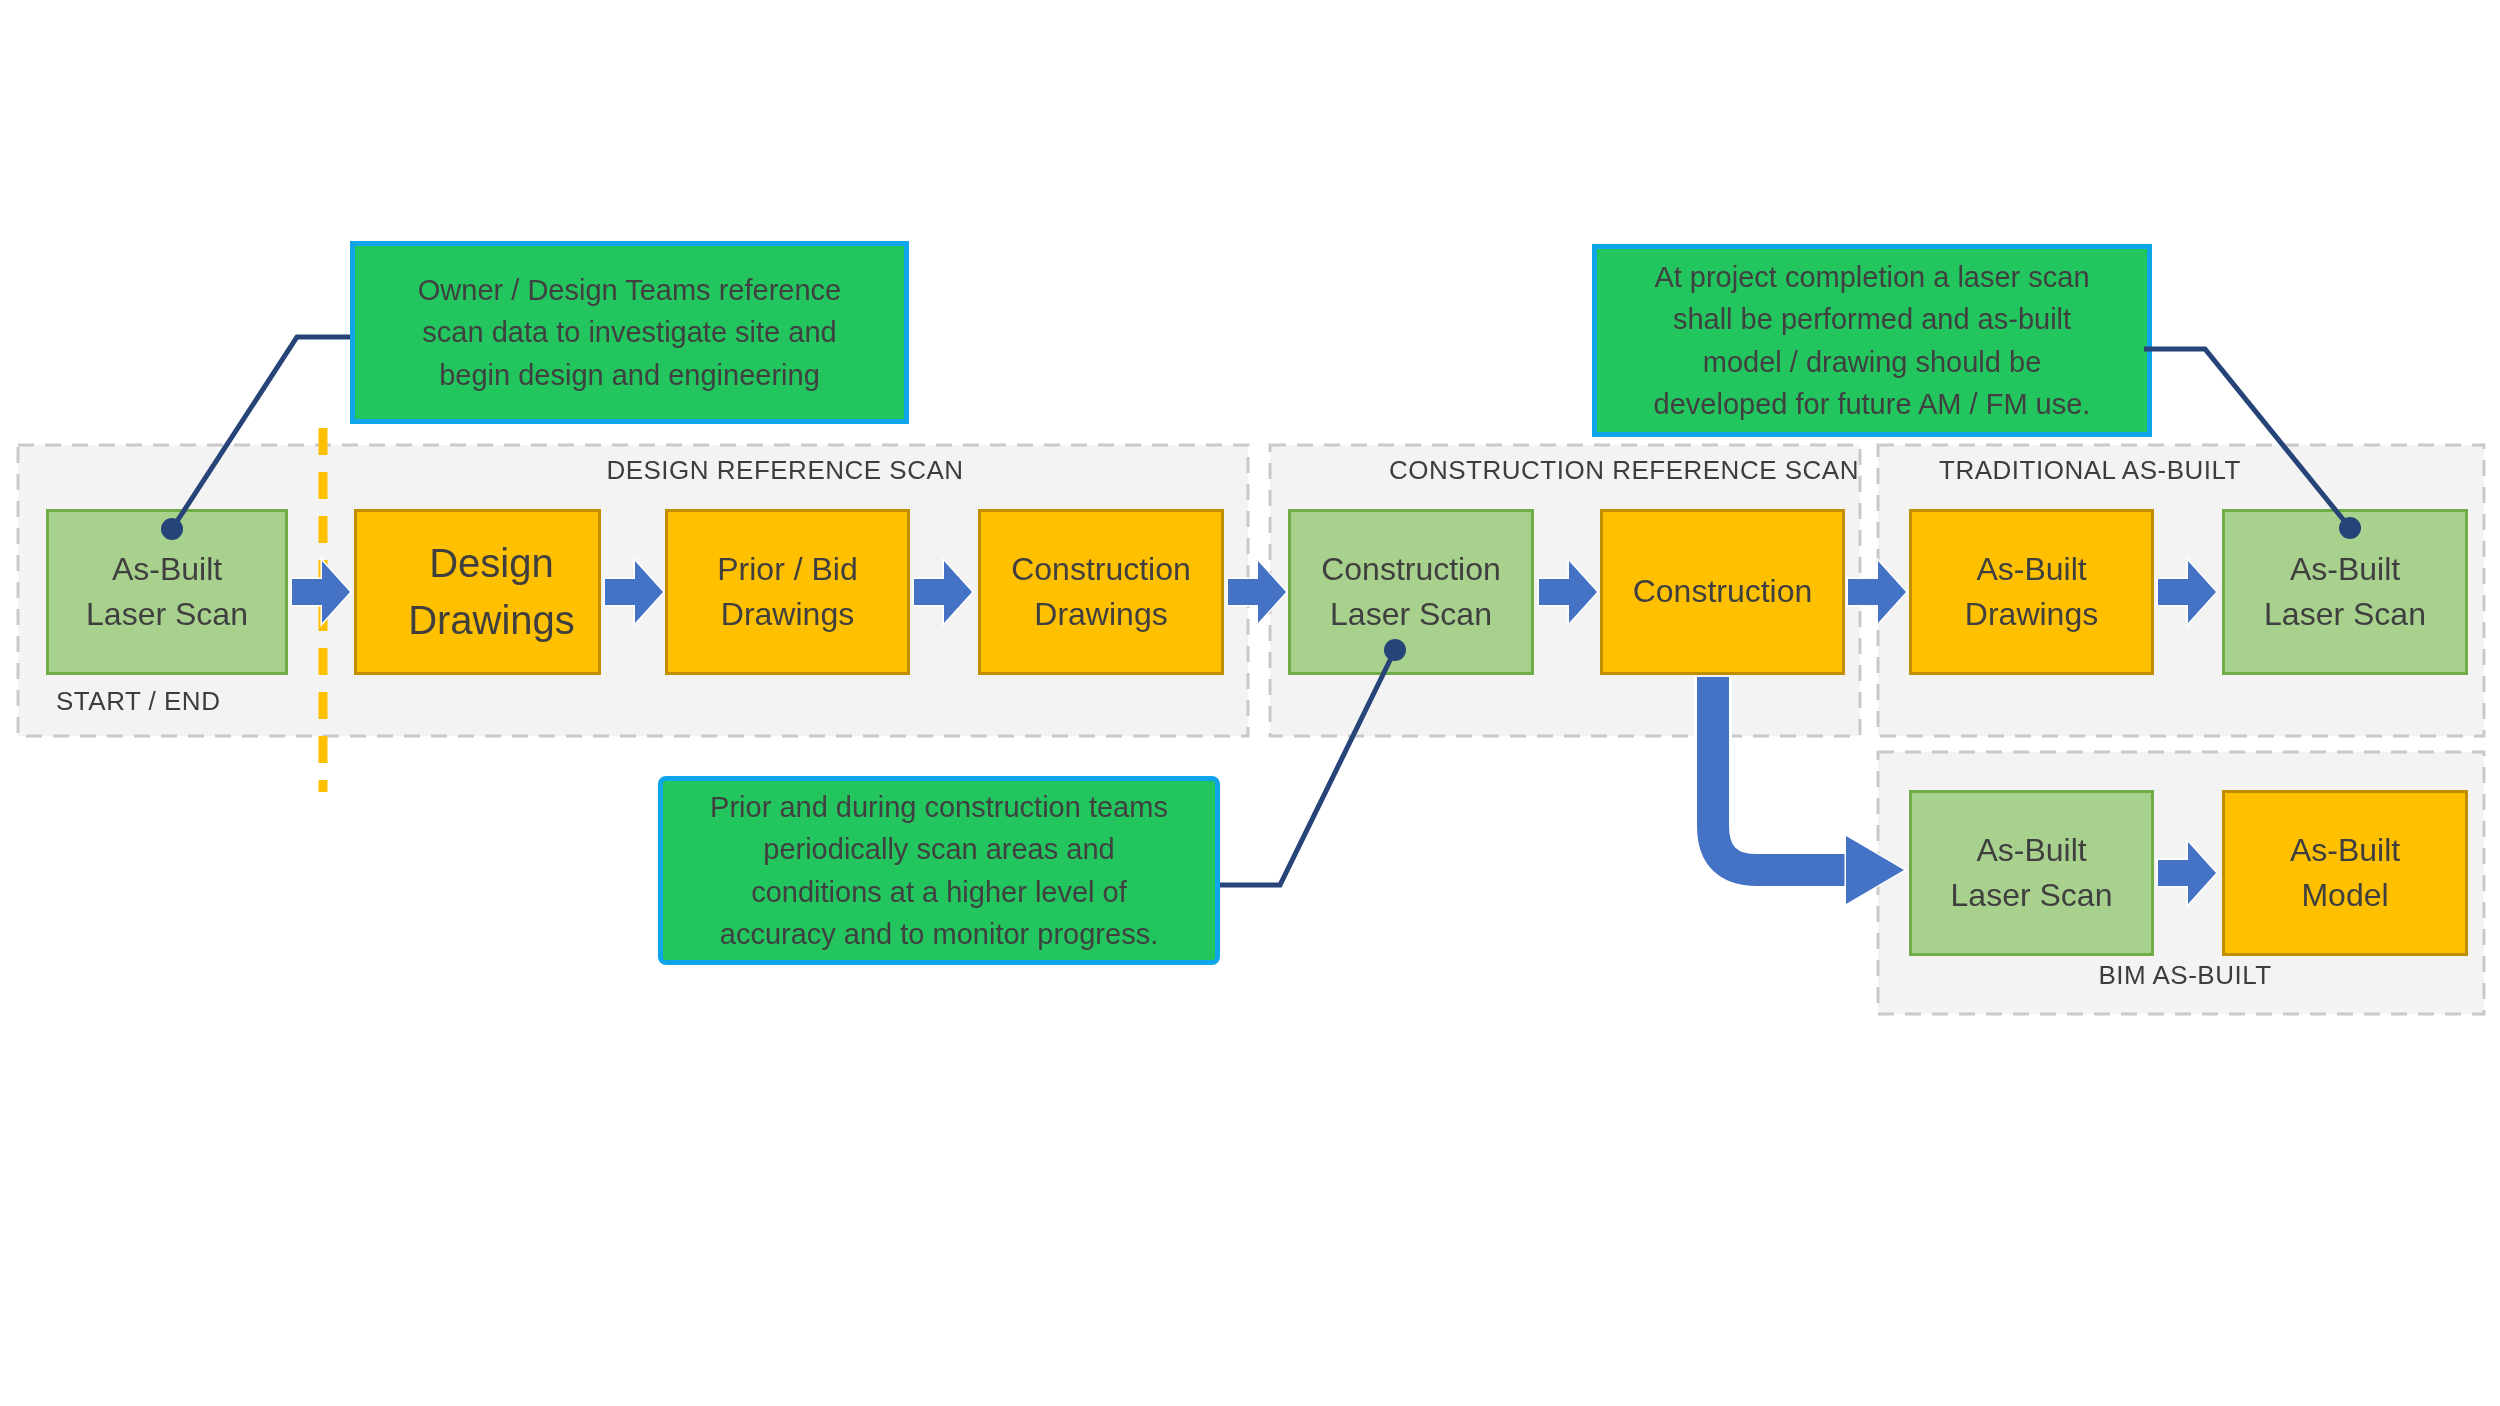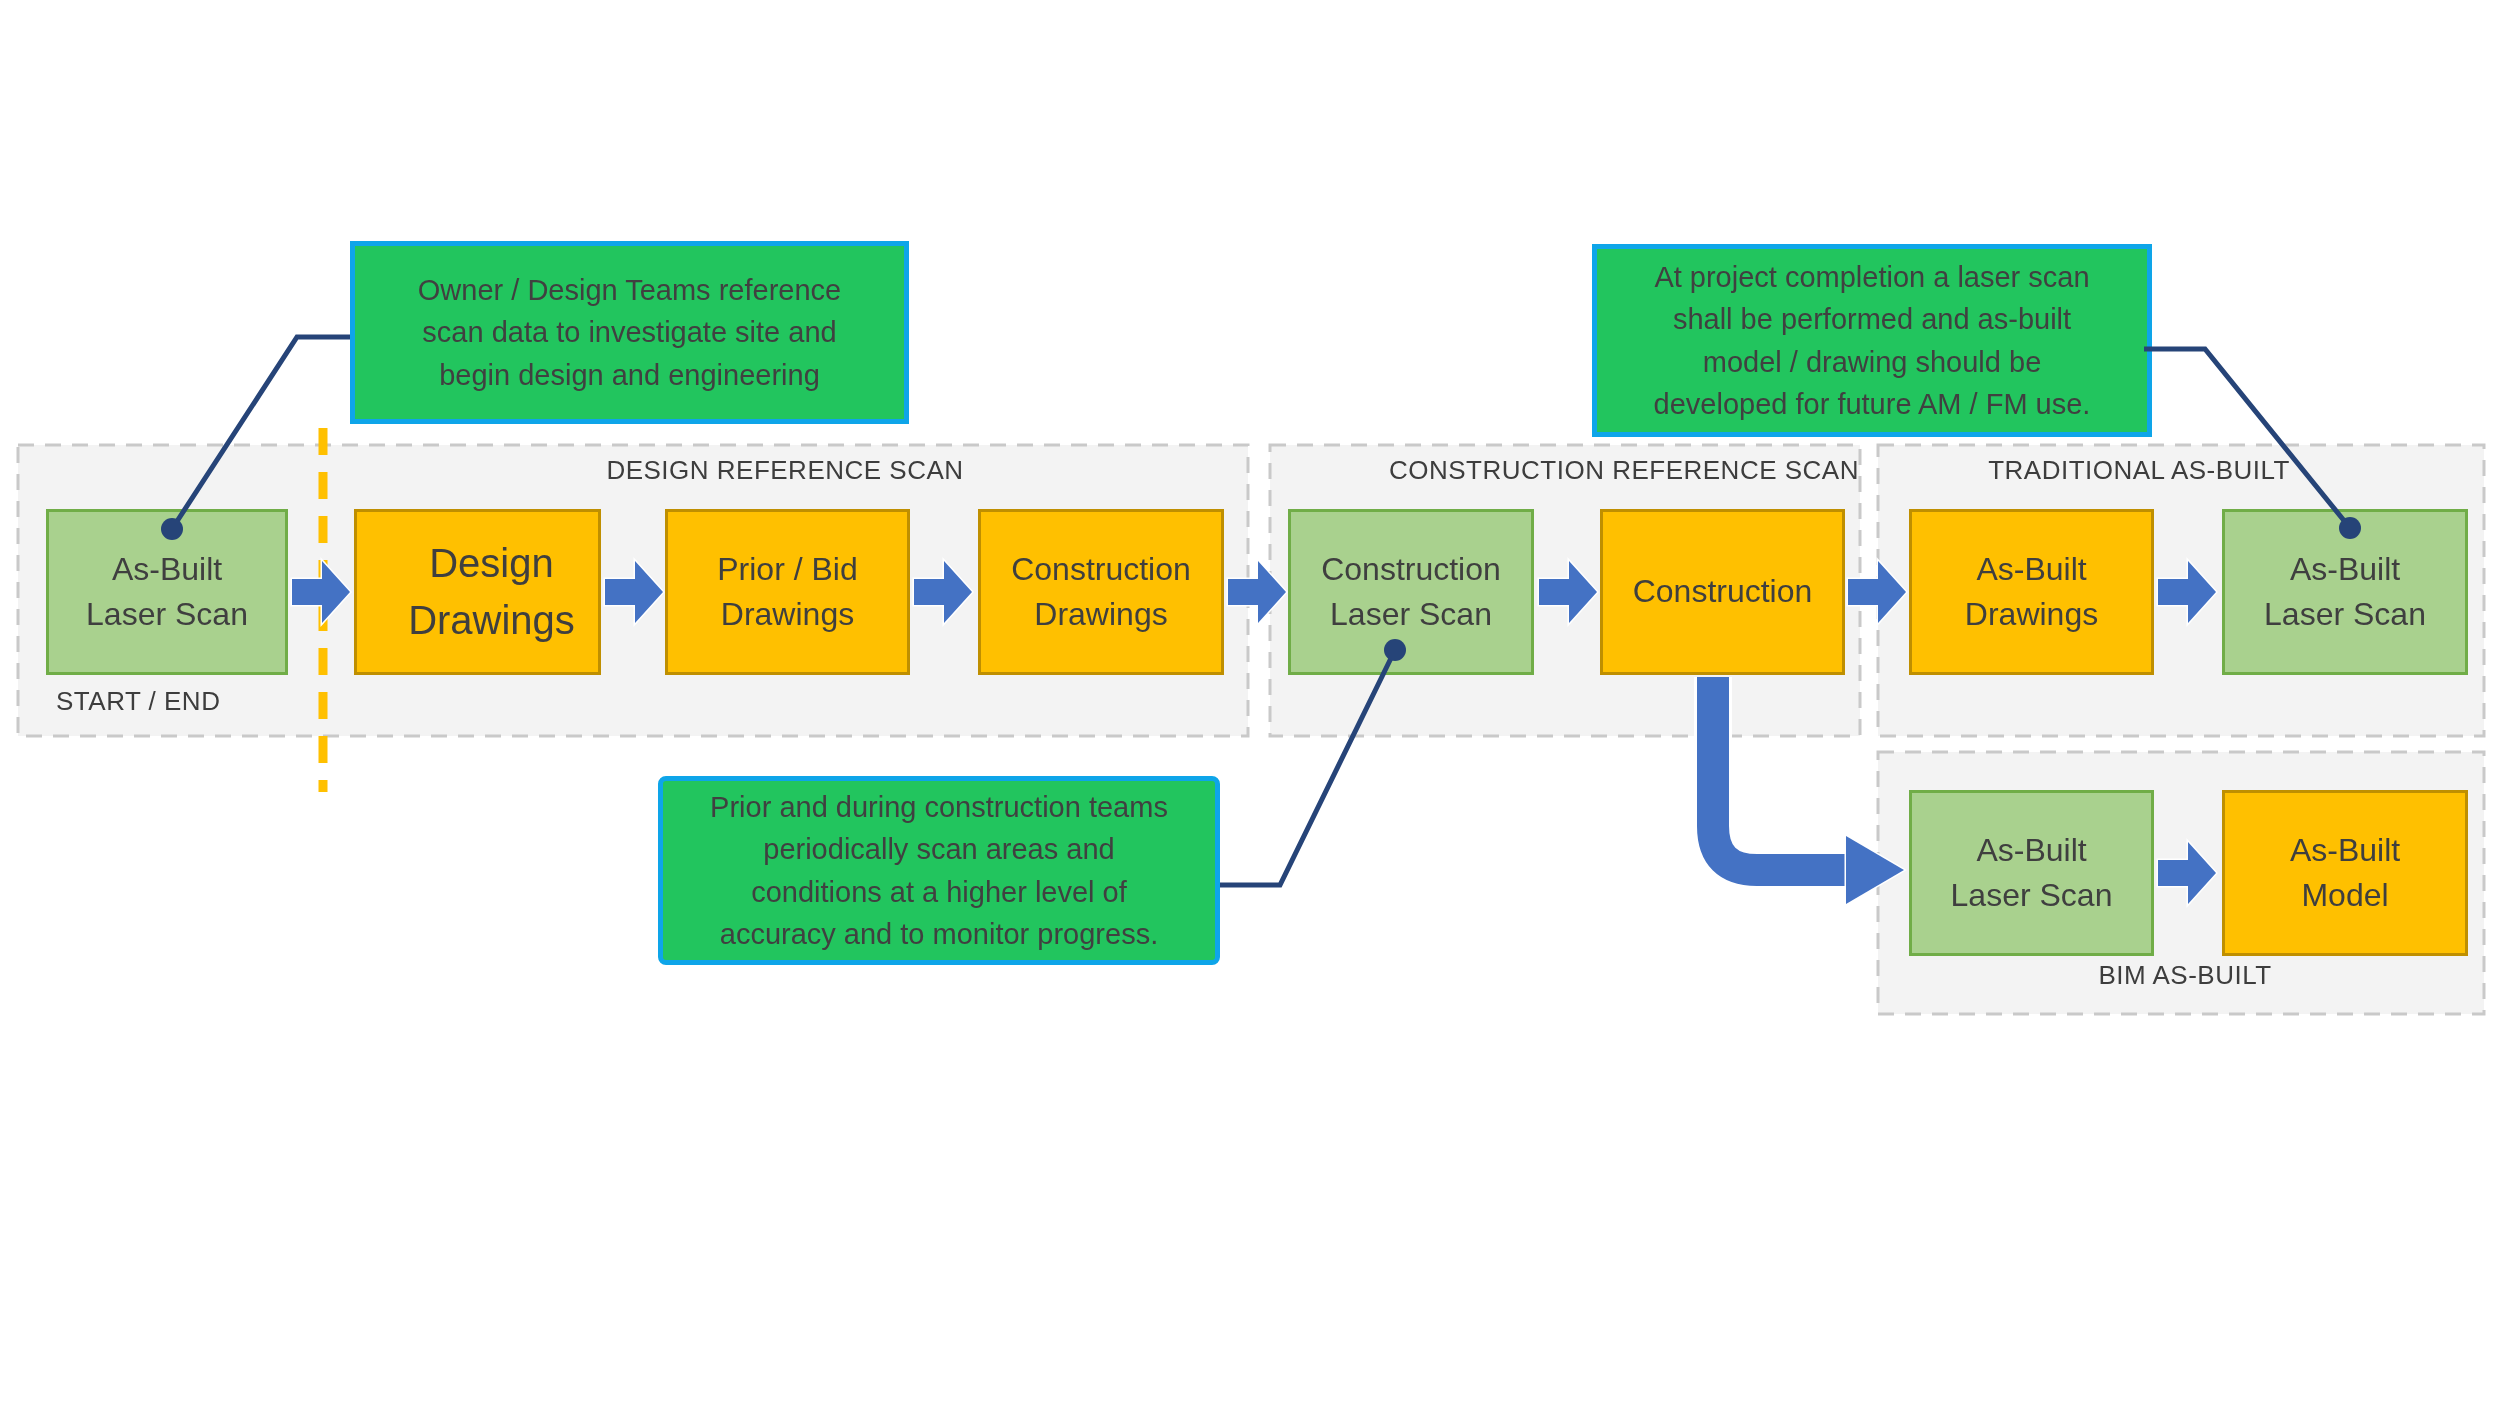--- a/index.html
+++ b/index.html
@@ -42,21 +42,21 @@
   <svg class="underlay" width="2500" height="1406" viewBox="0 0 2500 1406">
     <rect x="18" y="445" width="1230" height="291" fill="#f3f3f3" stroke="#c9c9c9" stroke-width="3" stroke-dasharray="16 11"></rect>
     <rect x="1270" y="445" width="590" height="291" fill="#f3f3f3" stroke="#c9c9c9" stroke-width="3" stroke-dasharray="16 11"></rect>
     <rect x="1878" y="445" width="606" height="291" fill="#f3f3f3" stroke="#c9c9c9" stroke-width="3" stroke-dasharray="16 11"></rect>
     <rect x="1878" y="752" width="606" height="262" fill="#f3f3f3" stroke="#c9c9c9" stroke-width="3" stroke-dasharray="16 11"></rect>
   </svg>
 
   <div class="section-label" style="left:56px; top:686px; width:330px;">START / END</div>
   <div class="section-label center" style="left:500px; top:455px; width:570px;">DESIGN REFERENCE SCAN</div>
   <div class="section-label center" style="left:1331px; top:455px; width:586px;">CONSTRUCTION REFERENCE SCAN</div>
-  <div class="section-label center" style="left:1890px; top:455px; width:400px;text-align:right;">TRADITIONAL AS-BUILT</div>
+  <div class="section-label center" style="left:1890px; top:455px; width:400px;">TRADITIONAL AS-BUILT</div>
   <div class="section-label center" style="left:2035px; top:960px; width:300px;">BIM AS-BUILT</div>
 
   <div class="flow-box green" style="left:46px;   top:509px; width:242px; height:166px;">As-Built
 Laser Scan</div>
   <div class="flow-box amber big" style="left:354px; top:509px; width:247px; height:166px;">Design
 Drawings</div>
   <div class="flow-box amber" style="left:665px;  top:509px; width:245px; height:166px;">Prior / Bid
 Drawings</div>
   <div class="flow-box amber" style="left:978px;  top:509px; width:246px; height:166px;">Construction
 Drawings</div>

